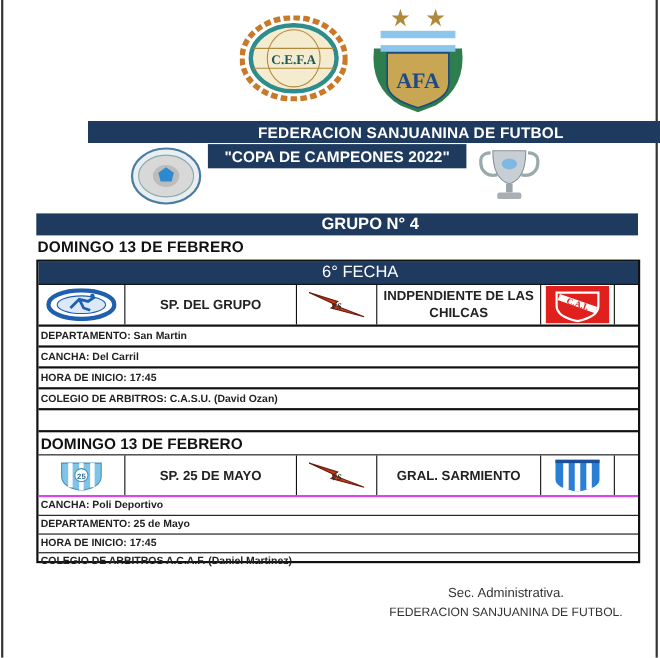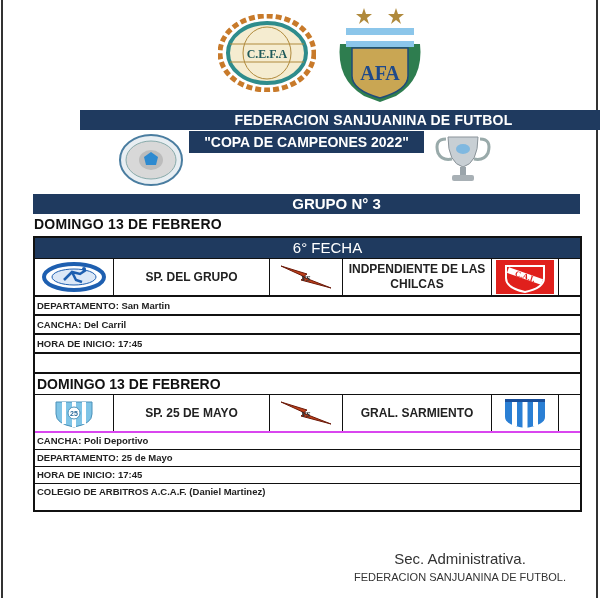--- a/index.html
+++ b/index.html
@@ -40,21 +40,21 @@
   .info { height:17px; border-bottom:2px solid #111; font-weight:bold; font-size:9.5px; color:#222; line-height:17px; padding-left:2px; }
   .info.blank { height:18px; }
 
   .date2 { height:20px; font-weight:bold; font-size:14px; color:#111; line-height:20px; padding-left:2px; border-bottom:1px solid #111; }
   .match2 { height:36px; border-bottom:2px solid #d946ef; }
   .info2 { height:16px; border-bottom:1px solid #111; font-weight:bold; font-size:9.5px; color:#222; line-height:16px; padding-left:2px; }
   .info2.last { border-bottom:none; }
 
   .sig { position:absolute; left:340px; top:530px; width:240px; text-align:center; color:#333; }
   .sig .name { font-family:"Liberation Serif", serif; font-size:12px; line-height:18px; }
-  .sig .role { font-size:15px; line-height:18px;margin-top:20px; }
+  .sig .role { font-size:12px; line-height:18px; }
   .sig .org { font-size:11px; line-height:18px; }
 </style>
 </head>
 <body>
 
 <div class="edge-l"></div>
 <div class="edge-r"></div>
 
 <svg class="logo-cefa" viewBox="0 0 98 78">
   <ellipse cx="49" cy="39" rx="47" ry="37" fill="none" stroke="#c87a2a" stroke-width="5" stroke-dasharray="6 3"></ellipse>
@@ -88,21 +88,21 @@
 
 <svg class="logo-cup" viewBox="0 0 62 54">
   <path d="M14 6 Q2 6 6 20 Q10 28 20 26" fill="none" stroke="#9aa" stroke-width="3"></path>
   <path d="M48 6 Q60 6 56 20 Q52 28 42 26" fill="none" stroke="#9aa" stroke-width="3"></path>
   <path d="M16 4 L46 4 Q46 30 31 34 Q16 30 16 4 Z" fill="#c8cfd4" stroke="#8a9399" stroke-width="1"></path>
   <ellipse cx="31" cy="16" rx="7" ry="5" fill="#7fb8e0"></ellipse>
   <rect x="28" y="34" width="6" height="8" fill="#9aa4aa"></rect>
   <rect x="20" y="42" width="22" height="6" rx="2" fill="#a8b0b5"></rect>
 </svg>
 
-<div class="grupo"><span>GRUPO N° 3</span></div>
+<div class="grupo"><span>GRUPO N° 4</span></div>
 <div class="date1">DOMINGO 13  DE FEBRERO</div>
 
 <div class="block block1">
   <div class="fecha"><span>6° FECHA</span></div>
 
   <div class="match">
     <div class="cell c-logo1">
       <svg width="64" height="30" viewBox="0 0 64 30">
         <ellipse cx="32" cy="15" rx="30" ry="13" fill="#ffffff" stroke="#1e5fb0" stroke-width="4"></ellipse>
         <ellipse cx="32" cy="15" rx="22" ry="8" fill="#dce8f7" stroke="#1e5fb0" stroke-width="1"></ellipse>
@@ -125,20 +125,21 @@
         <path d="M12 10 L46 22" stroke="#ffffff" stroke-width="6"></path>
         <text x="29" y="19" text-anchor="middle" font-family="Liberation Serif, serif" font-weight="bold" font-size="8" fill="#e0201c" transform="rotate(18 29 17)">C.A.I.</text>
       </svg>
     </div>
     <div class="cell c-end"></div>
   </div>
 
   <div class="info">DEPARTAMENTO: San Martin</div>
   <div class="info">CANCHA:  Del Carril</div>
   <div class="info">HORA DE INICIO: 17:45</div>
+  <div class="info">COLEGIO DE ARBITROS:  C.A.S.U. (David Ozan)</div>
   <div class="info blank"></div>
 
   <div class="date2">DOMINGO 13 DE FEBRERO</div>
 
   <div class="match match2">
     <div class="cell c-logo1">
       <svg width="44" height="30" viewBox="0 0 44 30">
         <path d="M4 4 L40 4 L40 16 Q40 26 22 29 Q4 26 4 16 Z" fill="#7fc4e6" stroke="#4a90b8" stroke-width="1"></path>
         <rect x="10" y="4" width="4" height="22" fill="#ffffff"></rect>
         <rect x="20" y="4" width="4" height="25" fill="#ffffff"></rect>

